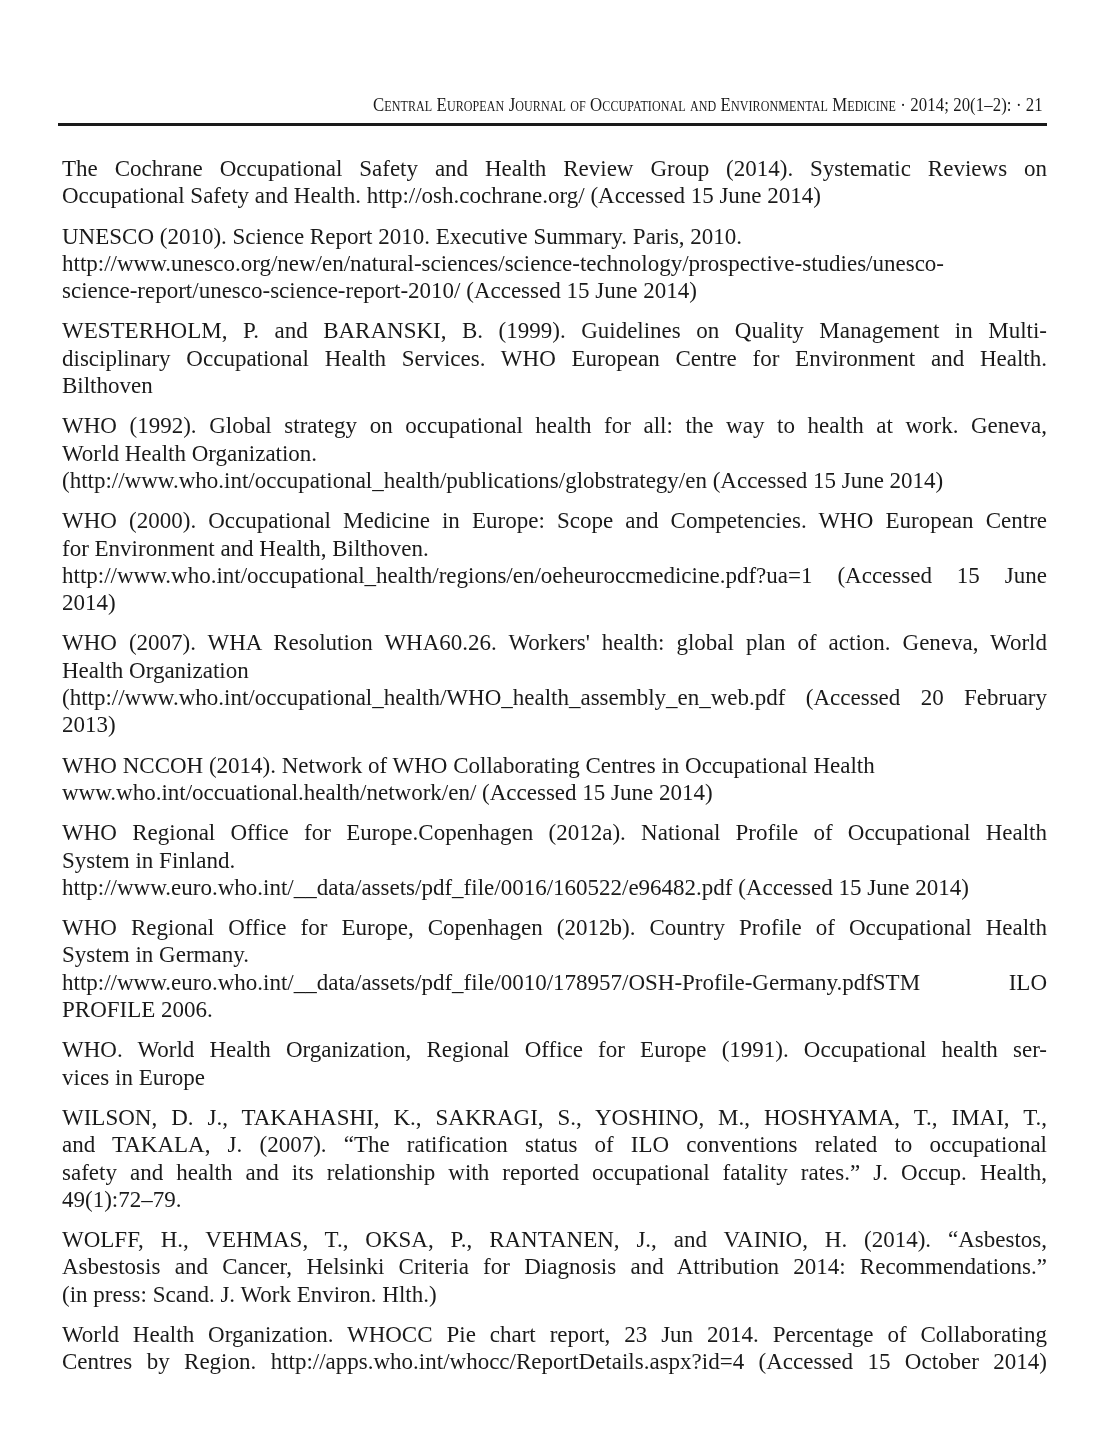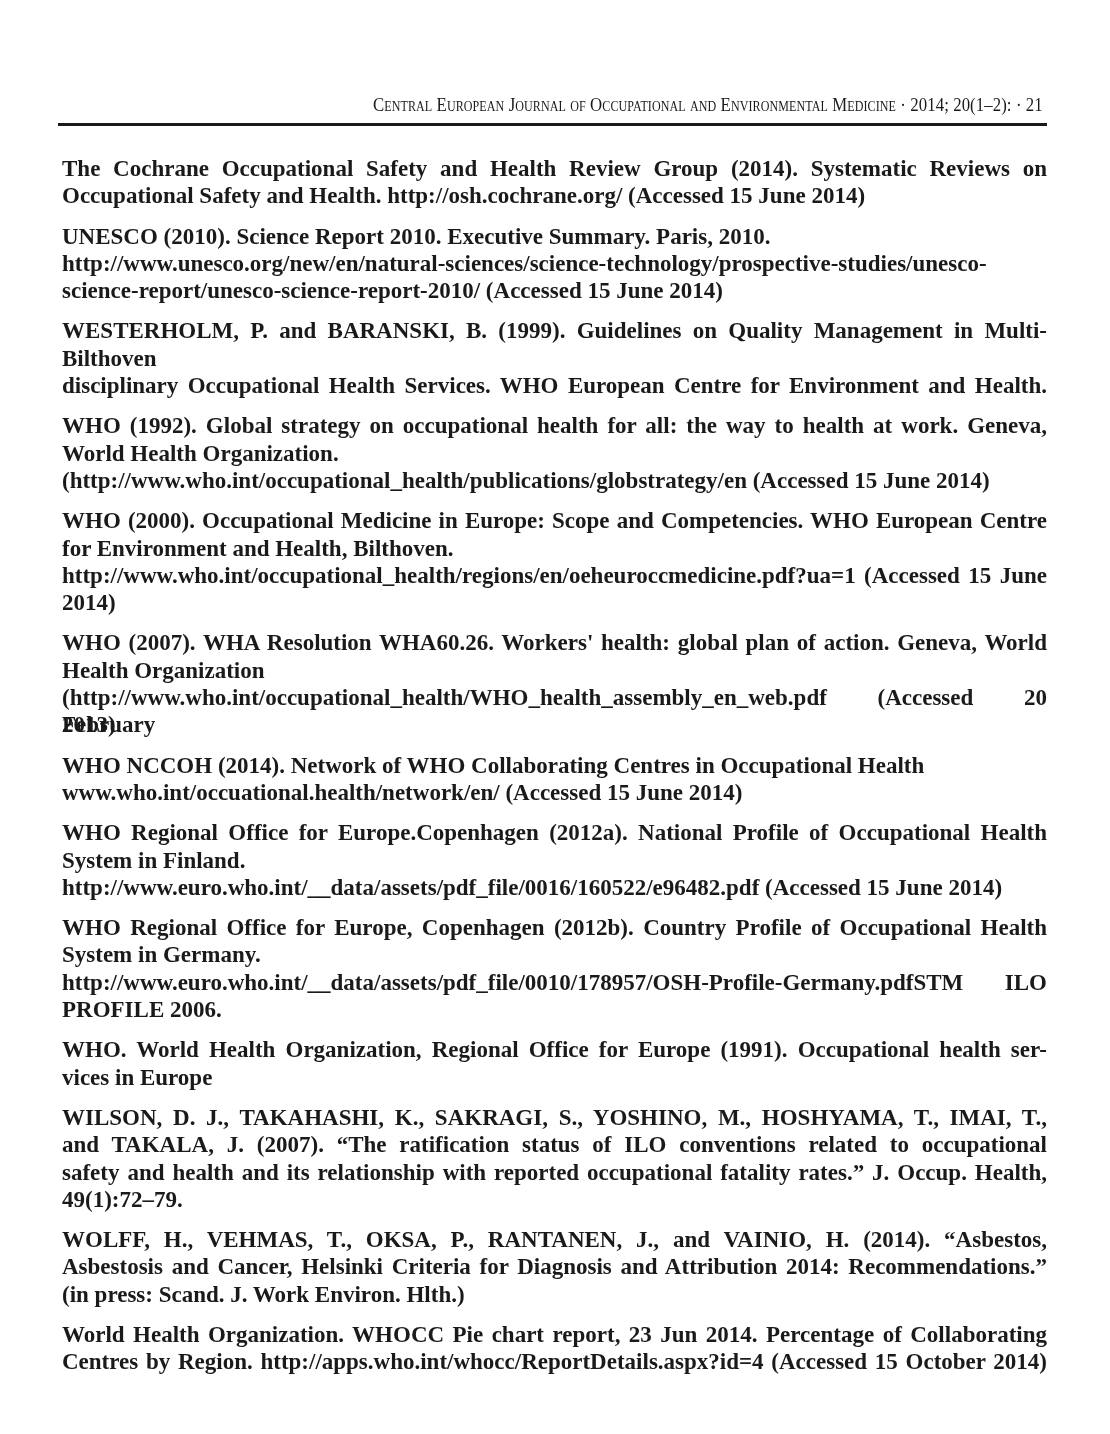--- a/index.html
+++ b/index.html
@@ -3,21 +3,21 @@
 <meta charset="utf-8">
 <style>
   html, body { margin: 0; padding: 0; background: #ffffff; }
   body { width: 1110px; height: 1434px; position: relative; overflow: hidden;
          font-family: "Liberation Serif", "DejaVu Serif", serif; color: #1a1a1a; }
   .header { position: absolute; left: 58px; top: 62px; width: 989px; height: 36px; margin-top: 28px; }
   .header-text { position: absolute; right: 4px; top: 4px; font-size: 19.5px; letter-spacing: 0.1px;
                  white-space: nowrap; font-variant: small-caps; transform: scaleX(0.86); transform-origin: right center; }
   .header-rule { position: absolute; left: 0; right: 0; bottom: 0; height: 3px; background: #1a1a1a; }
   .refs { position: absolute; left: 62px; top: 155px; width: 985px; }
-  .ref { margin-bottom: 13px; font-weight: bold; }
+  .ref { margin-bottom: 13px; }
   .line { font-size: 23px; line-height: 27.3px; height: 27.3px; white-space: nowrap; overflow: visible;
           transform-origin: left center; }
   .line.j { text-align: justify; text-align-last: justify; white-space: normal; }
 </style>
 </head>
 <body>
 
 <div class="header">
   <div class="header-text"><span>Central European Journal of Occupational and Environmental Medicine</span><span> · 2014; 20(1–2): · 21</span></div>
   <div class="header-rule"></div>
@@ -28,22 +28,22 @@
       <div class="line j">The Cochrane Occupational Safety and Health Review Group (2014). Systematic Reviews on</div>
       <div class="line">Occupational Safety and Health. http://osh.cochrane.org/  (Accessed 15 June 2014)</div>
     </div>
     <div class="ref">
       <div class="line">UNESCO (2010). Science Report 2010. Executive Summary. Paris, 2010.</div>
       <div class="line">http://www.unesco.org/new/en/natural-sciences/science-technology/prospective-studies/unesco-</div>
       <div class="line">science-report/unesco-science-report-2010/  (Accessed 15 June 2014)</div>
     </div>
     <div class="ref">
       <div class="line j">WESTERHOLM, P. and BARANSKI, B. (1999). Guidelines on Quality Management in Multi-</div>
+      <div class="line j">disciplinary Occupational Health Services. WHO European Centre for Environment and Health.</div>
       <div class="line">Bilthoven</div>
-      <div class="line j">disciplinary Occupational Health Services. WHO European Centre for Environment and Health.</div>
     </div>
     <div class="ref">
       <div class="line j">WHO (1992). Global strategy on occupational health for all: the way to health at work. Geneva,</div>
       <div class="line">World Health Organization.</div>
       <div class="line">(http://www.who.int/occupational_health/publications/globstrategy/en  (Accessed 15 June 2014)</div>
     </div>
     <div class="ref">
       <div class="line j">WHO (2000). Occupational Medicine in Europe: Scope and Competencies. WHO European Centre</div>
       <div class="line">for Environment and Health, Bilthoven.</div>
       <div class="line j">http://www.who.int/occupational_health/regions/en/oeheuroccmedicine.pdf?ua=1 (Accessed 15 June</div>

